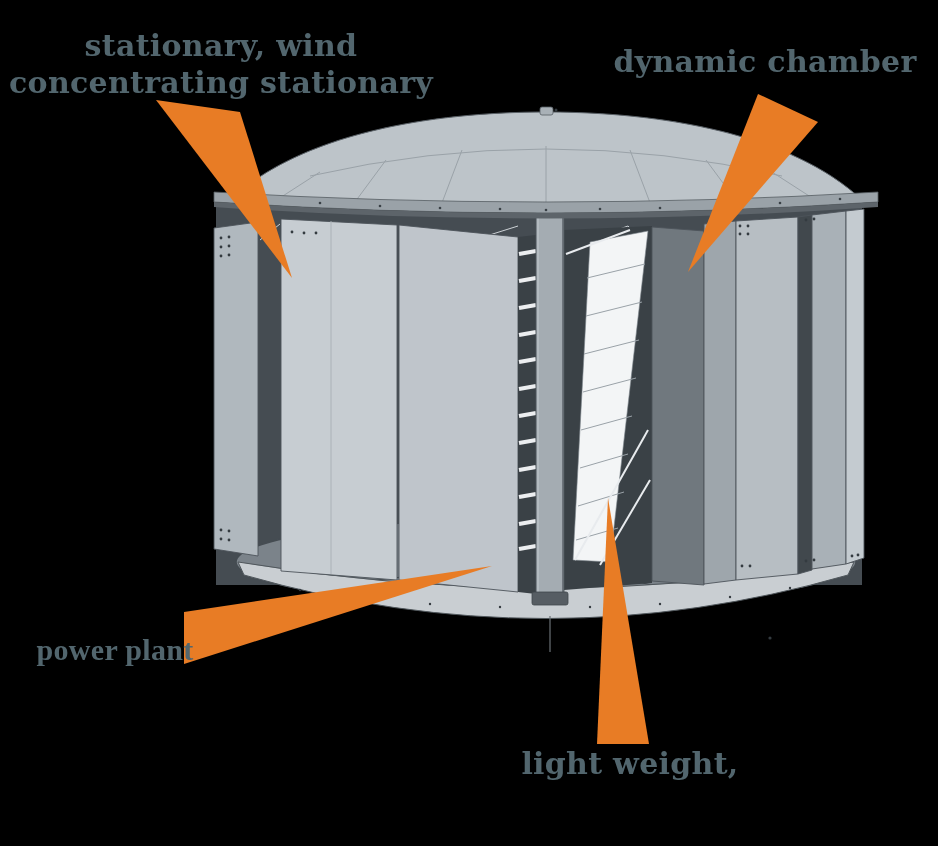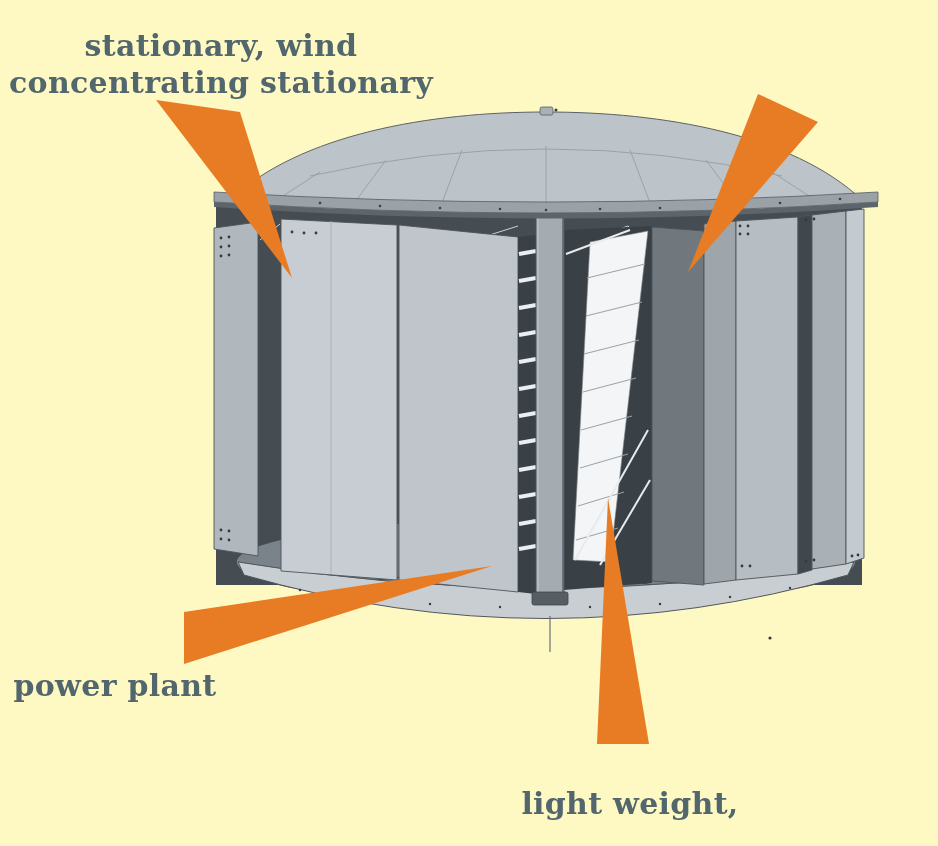--- a/index.html
+++ b/index.html
@@ -1,19 +1,19 @@
 <!DOCTYPE html>
 <html><head>
 <meta charset="utf-8">
 <style>
   html,body{margin:0;padding:0;background:#ffffff;}
   .stage{
     position:relative;
     width:938px;height:846px;
-    background:#fef9c3;
+    background:#000000;
     overflow:hidden;
     font-family:"DejaVu Serif", serif;
   }
   .callout-label{
     position:absolute;
     font-weight:700;
     color:#52666e;
     text-align:center;
     line-height:1.22;
     font-size:30px;
@@ -201,22 +201,25 @@
       <polygon points="184,612 184,664 492,566"></polygon>
       <polygon points="597,744 649,744 608,498"></polygon>
     </g>
   </svg>
 
   <div class="callout-label" style="left:5px;top:28px;width:432px;">
     <span class="line">stationary, wind</span>
     <span class="line">concentrating stationary</span>
   </div>
 
-
-  <div class="callout-label" style="left:0px;top:668px;width:230px;">
+  <div class="callout-label" style="left:600px;top:44px;width:330px;">
+    <span class="line">dynamic chamber</span>
+  </div>
+
+  <div class="callout-label" style="left:0px;top:632px;width:230px;font-family:Liberation Serif, serif;">
     <span class="line">power plant</span>
   </div>
 
-  <div class="callout-label" style="left:415px;top:746px;width:430px;margin-top:40px;">
+  <div class="callout-label" style="left:415px;top:746px;width:430px;">
     <span class="line">light weight,</span>
   </div>
 
 </div>
 
 </body></html>

